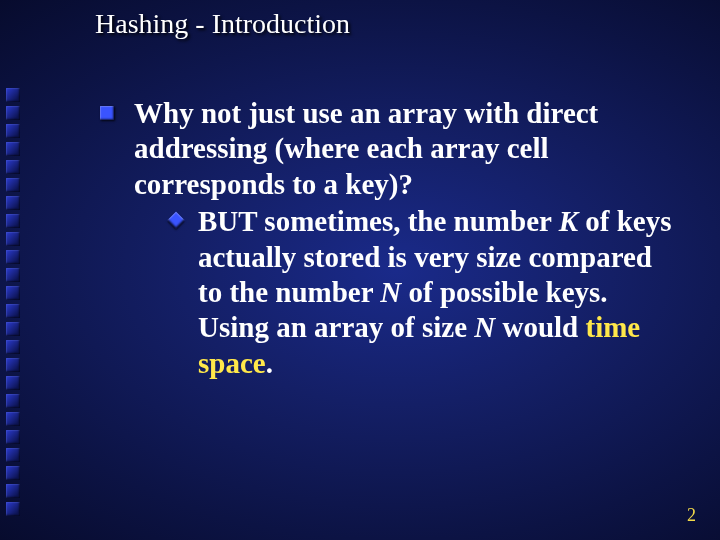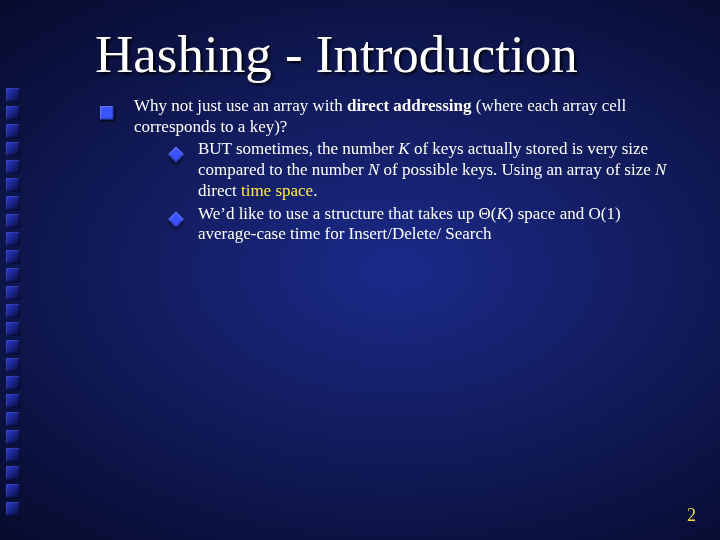--- a/index.html
+++ b/index.html
@@ -35,34 +35,35 @@
   .side-squares .sq {
     width: 14px;
     height: 14px;
     background: linear-gradient(135deg, #2b3bcf 0%, #0d1455 80%);
     box-shadow: inset -1px -1px 2px rgba(0,0,0,0.6),
                 inset  1px  1px 1px rgba(120,140,255,0.25);
   }
   .title {
     position: absolute;
     left: 95px;
-    top: 24px;
-    font-size: 53px;
+    top: 8px;
+    font-size: 28px;
     color: #fff;
     text-shadow: 2px 2px 3px rgba(0,0,0,0.9);
     white-space: nowrap;
     text-align: right;
   }
   .body {
     position: absolute;
     left: 100px;
     top: 96px;
     right: 40px;
-    font-size: 17px;
+    font-size: 29px;
     line-height: 1.22;
+    font-weight: bold;
   }
   .lvl1 {
     position: relative;
     padding-left: 34px;
     margin-bottom: 2px;
   }
   .lvl1 .bullet-sq {
     position: absolute;
     left: 0;
     top: 10px;
@@ -141,27 +142,23 @@
 
     <div class="lvl1">
       <div class="bullet-sq"></div>
       <span>Why not just use an array with </span><b>direct addressing</b><span> (where each array cell corresponds to a key)?</span>
 
       <div class="lvl2-wrap">
 
 
         <div class="lvl2">
           <div class="bullet-dm"></div>
-          <span>BUT sometimes, the number </span><span class="i">K</span><span> of keys actually stored is very size compared to the number </span><span class="i">N</span><span> of possible keys. Using an array of size </span><span class="i">N</span><span> direct </span><span class="ft-yellow">time space</span><span>.</span>
+          <span>BUT sometimes, the number </span><span class="i">K</span><span> of keys actually stored is very size compared to the number </span><span class="i">N</span><span> of possible keys. Using an array of size </span><span class="i">N</span><span> would </span><span class="ft-yellow">time space</span><span>.</span>
         </div>
 
-        <div class="lvl2">
-          <div class="bullet-dm"></div>
-          <span>We’d like to use a structure that takes up Θ(</span><span class="i">K</span><span>) space and O(1) average-case time for Insert/Delete/ Search</span>
-        </div>
 
       </div>
     </div>
 
   </div>
 
   <div class="pagenum">2</div>
 
 </div>
 

